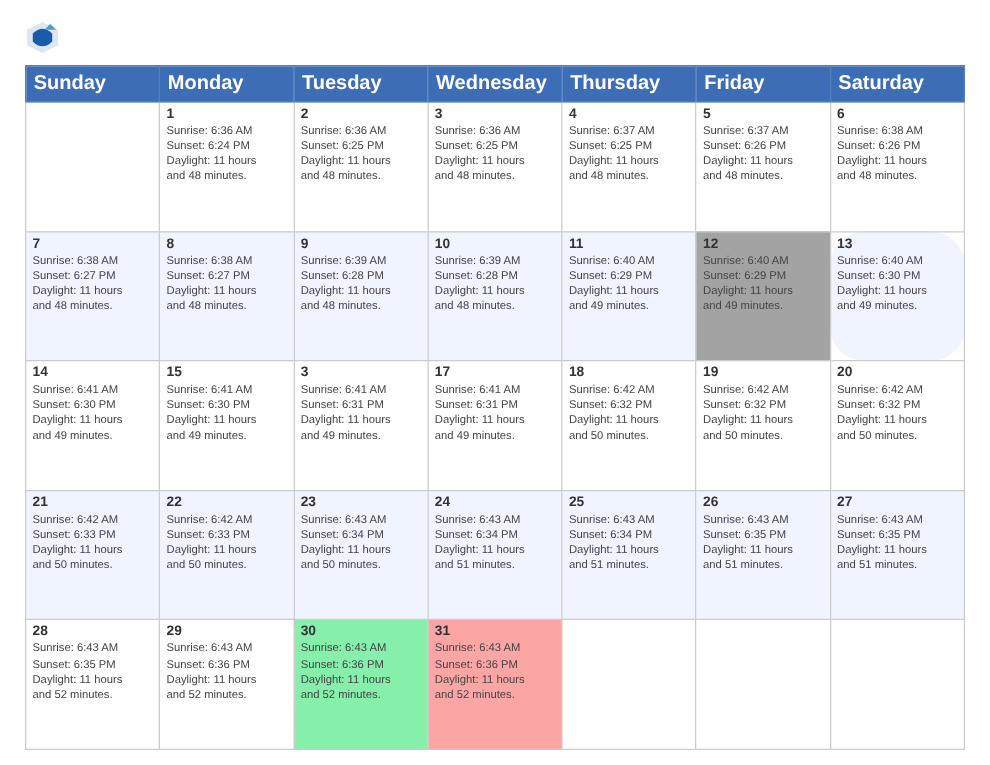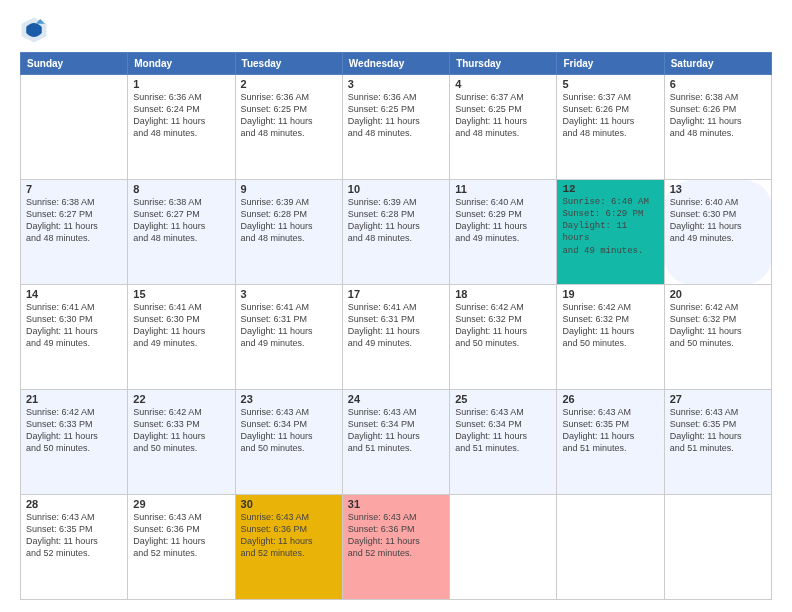--- a/index.html
+++ b/index.html
@@ -59,21 +59,21 @@
       border: 1px solid #ccc;
       border-collapse: collapse;
       width: 100%;
       table-layout: fixed;
     }
     .calendar th {
       background-color: #3d6eb5;
       color: #fff;
       text-align: left;
       padding: 5px 6px;
-      font-size: 10px;
+      font-size: 16px;
       border: 1px solid #5580c0;
     }
     .calendar td {
       vertical-align: top;
       border: 1px solid #ccc;
       padding: 3px 5px;
       font-size: 9.5px;
       color: #333;
       height: 82px;
       width: 113px;
@@ -205,21 +205,21 @@
 Daylight: 11 hours
 and 48 minutes.</div>
           </td>
           <td style="background-color: rgb(240, 244, 255);">
             <span class="day-number">11</span>
             <div class="day-info" style="white-space: pre-line;">Sunrise: 6:40 AM
 Sunset: 6:29 PM
 Daylight: 11 hours
 and 49 minutes.</div>
           </td>
-          <td style="background-color: #14b8a6; font-family: Liberation Mono, monospace;">
+          <td style="background-color: #a3a3a3;">
             <span class="day-number">12</span>
             <div class="day-info" style="white-space: pre-line;">Sunrise: 6:40 AM
 Sunset: 6:29 PM
 Daylight: 11 hours
 and 49 minutes.</div>
           </td>
           <td style="background-color: rgb(240, 244, 255); border-radius: 28px;">
             <span class="day-number">13</span>
             <div class="day-info" style="white-space: pre-line;">Sunrise: 6:40 AM
 Sunset: 6:30 PM
@@ -337,21 +337,21 @@
 Daylight: 11 hours
 and 52 minutes.</div>
           </td>
           <td style="background-color: rgb(255, 255, 255);">
             <span class="day-number">29</span>
             <div class="day-info" style="white-space: pre-line;">Sunrise: 6:43 AM
 Sunset: 6:36 PM
 Daylight: 11 hours
 and 52 minutes.</div>
           </td>
-          <td style="background-color: #eab308;">
+          <td style="background-color: #86efac;">
             <span class="day-number">30</span>
             <div class="day-info" style="white-space: pre-line;">Sunrise: 6:43 AM
 Sunset: 6:36 PM
 Daylight: 11 hours
 and 52 minutes.</div>
           </td>
           <td style="background-color: #fca5a5;">
             <span class="day-number">31</span>
             <div class="day-info" style="white-space: pre-line;">Sunrise: 6:43 AM
 Sunset: 6:36 PM

